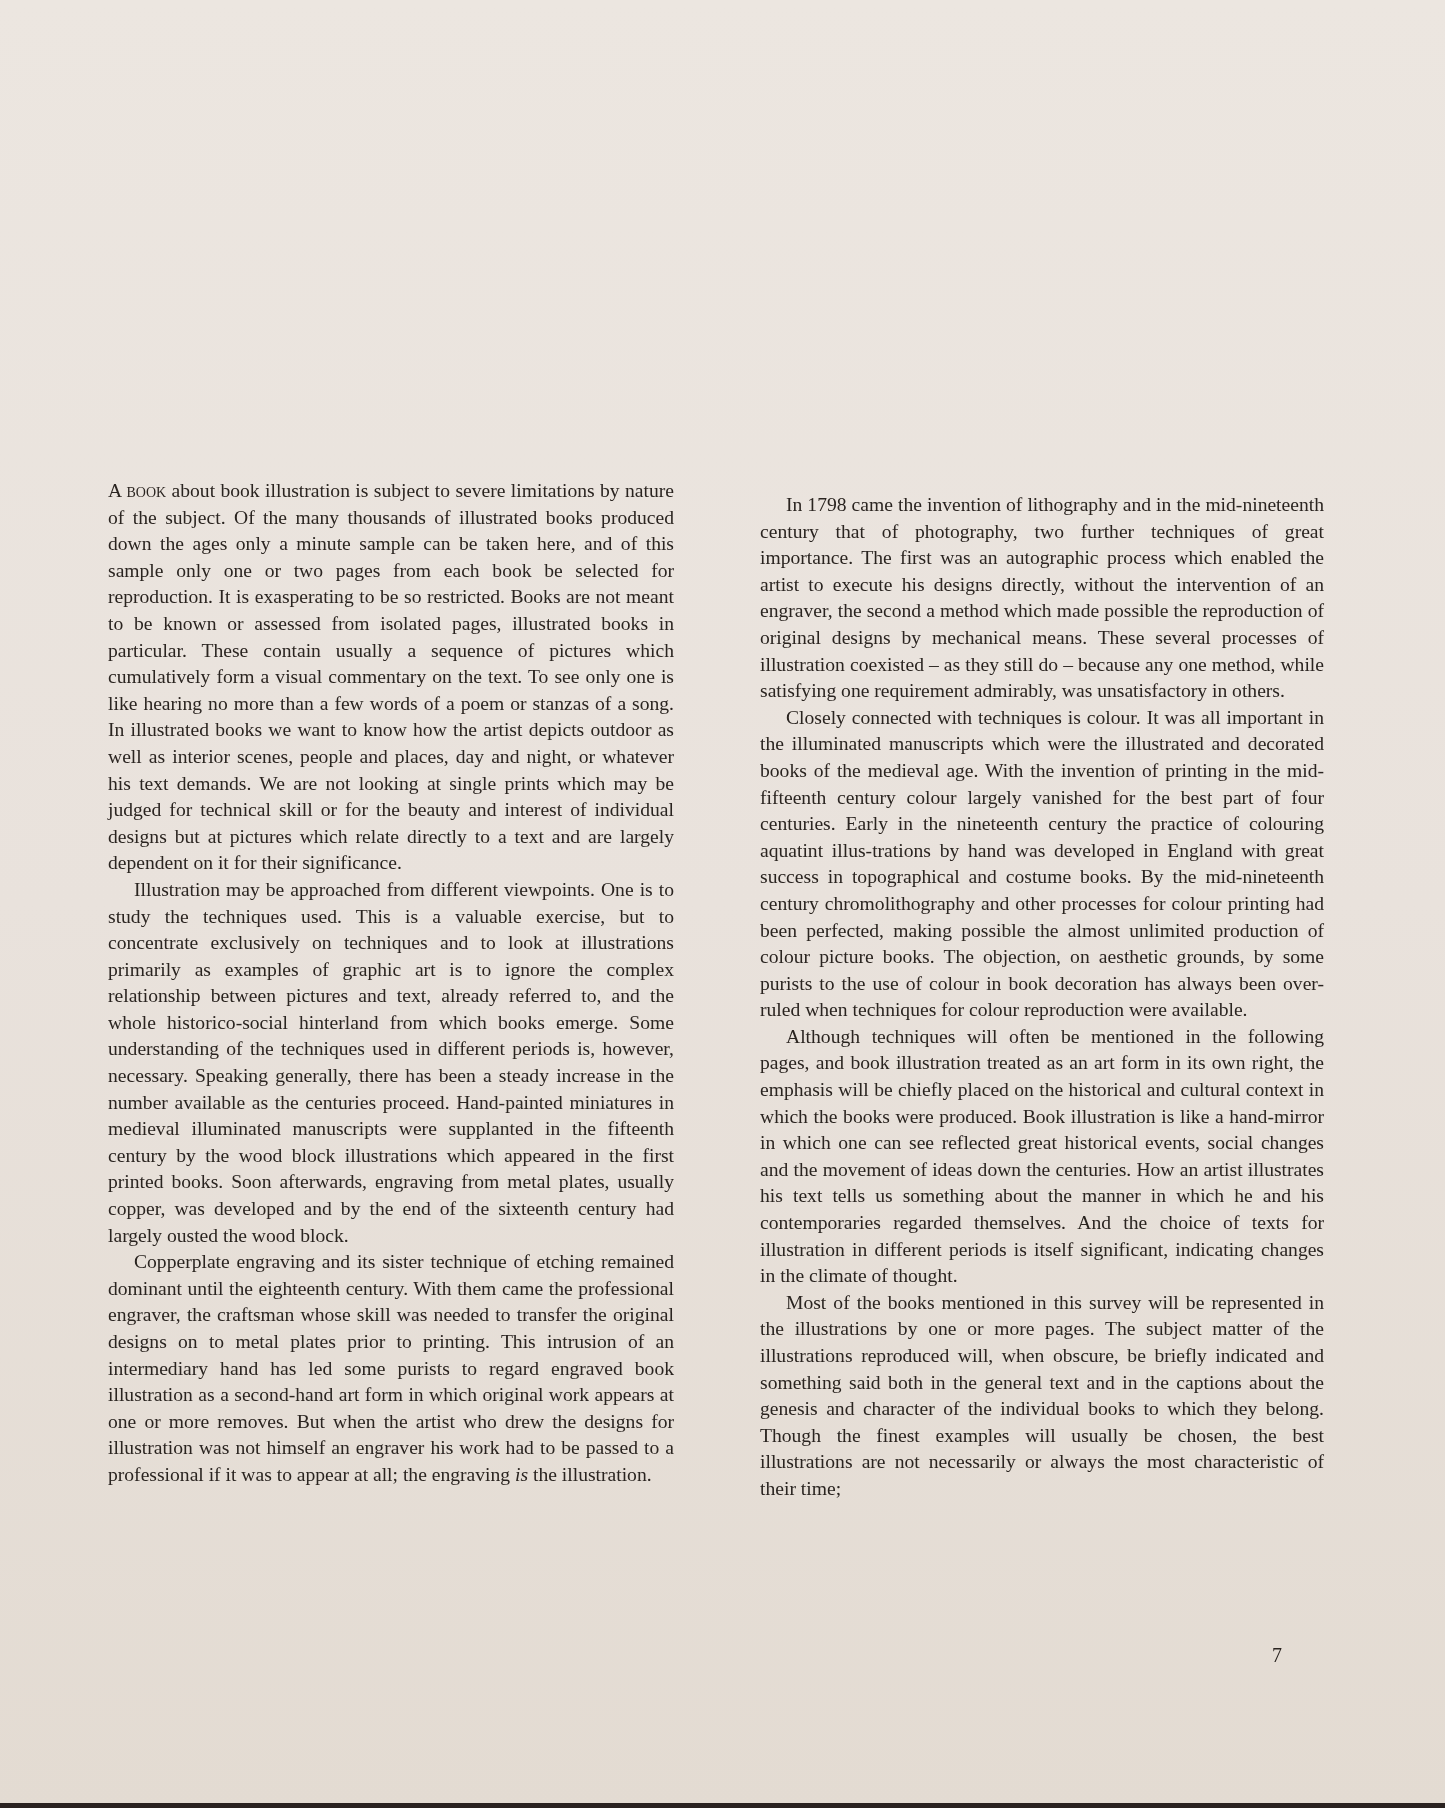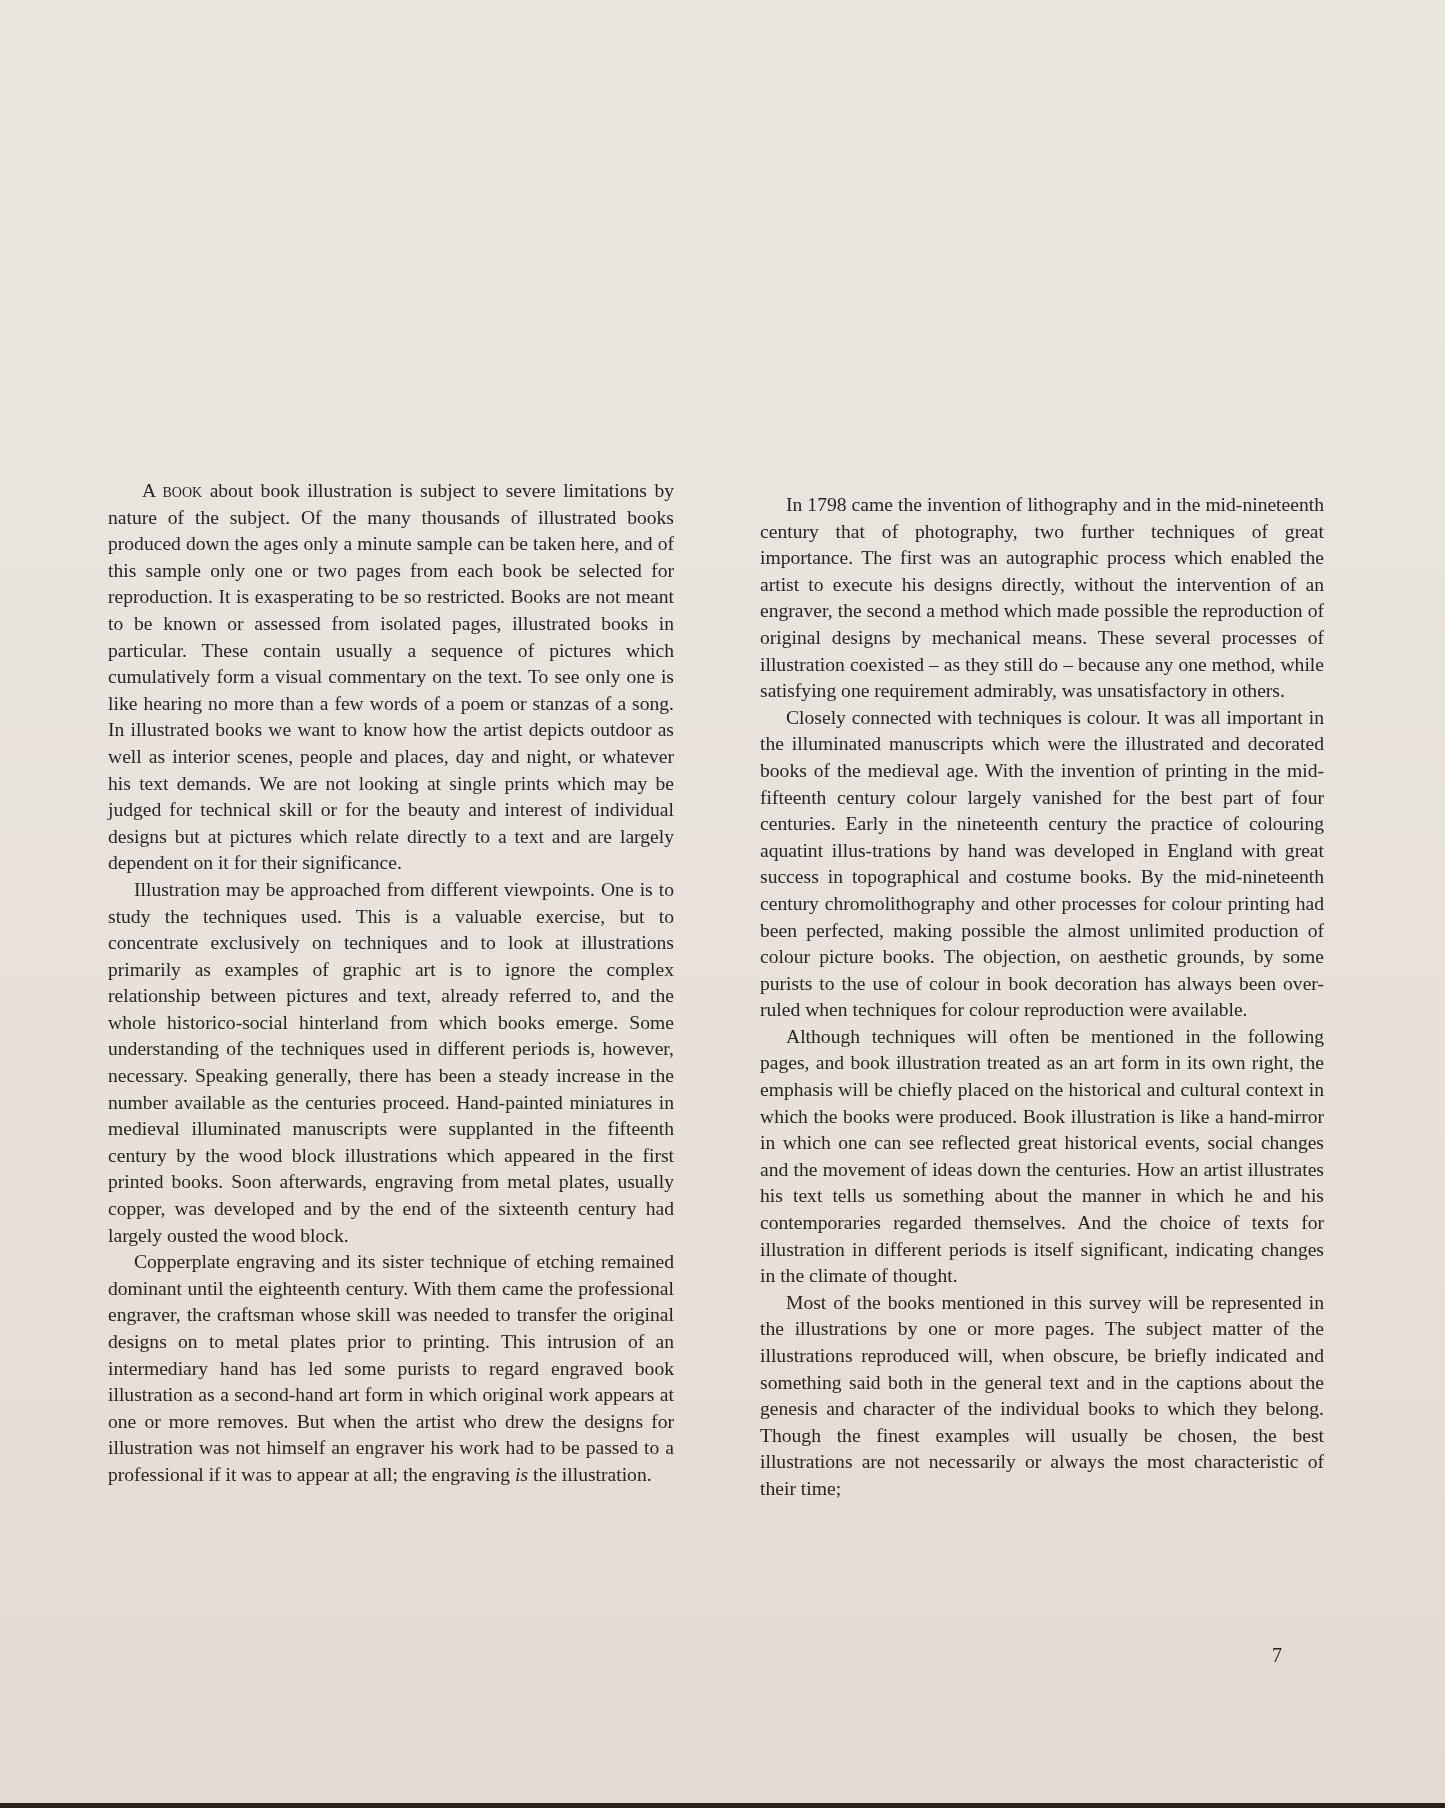--- a/index.html
+++ b/index.html
@@ -23,21 +23,21 @@
     }
     .col {
       position: absolute; top: 478px; width: 566px;
       font-size: 19.6px; line-height: 26.6px; text-align: justify;
       hyphens: manual;
     }
     .col.left { left: 108px; top: 478px; }
     .col.right { left: 760px; top: 492px; width: 564px; }
     .col p { margin: 0; text-indent: 26px; }
     .col p.first { text-indent: 0; }
-    .smallcaps { font-variant: small-caps; margin-left: 34px; }
+    .smallcaps { font-variant: small-caps; }
     .page-number {
       position: absolute; left: 1272px; top: 1644px; font-size: 20px;
     }
     .bottom-edge {
       position: absolute; left: 0; right: 0; bottom: 0; height: 5px;
       background: #2a2220;
     }
   </style>
 </head>
 <body>

